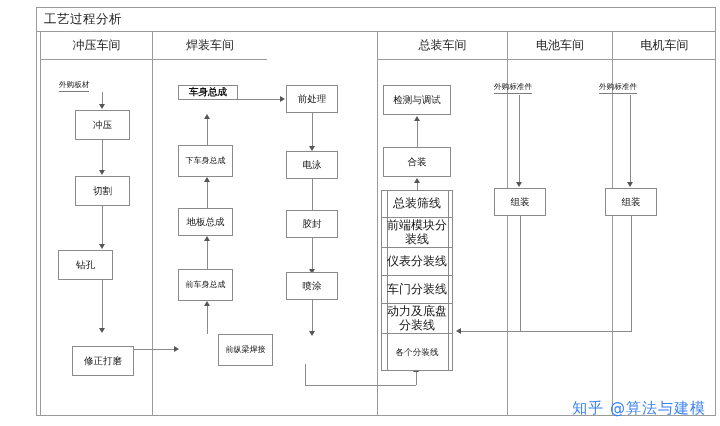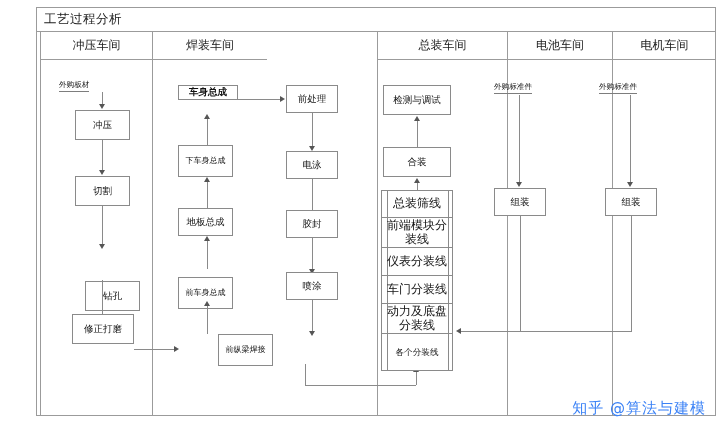--- a/index.html
+++ b/index.html
@@ -142,42 +142,42 @@
   <div class="arr arr-down" style="left:99px;top:104px;"></div>
 
   <div class="pbox" style="left:75px;top:110px;width:55px;height:30px;">冲压</div>
   <div class="vline" style="left:102px;top:140px;height:32px;"></div>
   <div class="arr arr-down" style="left:99px;top:170px;"></div>
 
   <div class="pbox" style="left:75px;top:176px;width:55px;height:30px;">切割</div>
   <div class="vline" style="left:102px;top:206px;height:40px;"></div>
   <div class="arr arr-down" style="left:99px;top:244px;"></div>
 
-  <div class="pbox" style="left:85px;top:250px;width:55px;height:30px;margin-top:31px;">钻孔</div>
+  <div class="pbox" style="left:58px;top:250px;width:55px;height:30px;">钻孔</div>
   <div class="vline" style="left:102px;top:280px;height:50px;"></div>
   <div class="arr arr-down" style="left:99px;top:328px;"></div>
 
-  <div class="pbox" style="left:72px;top:314px;width:62px;height:30px;text-align:right;">修正打磨</div>
+  <div class="pbox" style="left:72px;top:346px;width:62px;height:30px;text-align:right;">修正打磨</div>
 
   <div class="hline" style="left:134px;top:349px;width:41px;"></div>
   <div class="arr arr-right" style="left:174px;top:346px;"></div>
 
   <div class="pbox" style="left:178px;top:85px;width:60px;height:15px;font-weight:bold;">车身总成</div>
   <div class="vline" style="left:207px;top:119px;height:26px;"></div>
   <div class="arr arr-up" style="left:204px;top:114px;"></div>
 
   <div class="pbox sm" style="left:178px;top:145px;width:55px;height:32px;">下车身总成</div>
   <div class="vline" style="left:207px;top:182px;height:26px;"></div>
   <div class="arr arr-up" style="left:204px;top:177px;"></div>
 
   <div class="pbox" style="left:178px;top:208px;width:55px;height:28px;">地板总成</div>
   <div class="vline" style="left:207px;top:241px;height:28px;"></div>
   <div class="arr arr-up" style="left:204px;top:236px;"></div>
 
-  <div class="pbox sm" style="left:178px;top:269px;width:55px;height:32px;margin-top:8px;">前车身总成</div>
+  <div class="pbox sm" style="left:178px;top:269px;width:55px;height:32px;">前车身总成</div>
   <div class="vline" style="left:207px;top:306px;height:28px;"></div>
   <div class="arr arr-up" style="left:204px;top:301px;"></div>
 
   <div class="pbox sm" style="left:178px;top:334px;width:55px;height:32px;margin-left:40px;">前纵梁焊接</div>
 
   <div class="hline" style="left:238px;top:99px;width:43px;"></div>
   <div class="arr arr-right" style="left:280px;top:96px;"></div>
 
   <div class="pbox" style="left:286px;top:85px;width:52px;height:28px;">前处理</div>
   <div class="vline" style="left:312px;top:113px;height:35px;"></div>

